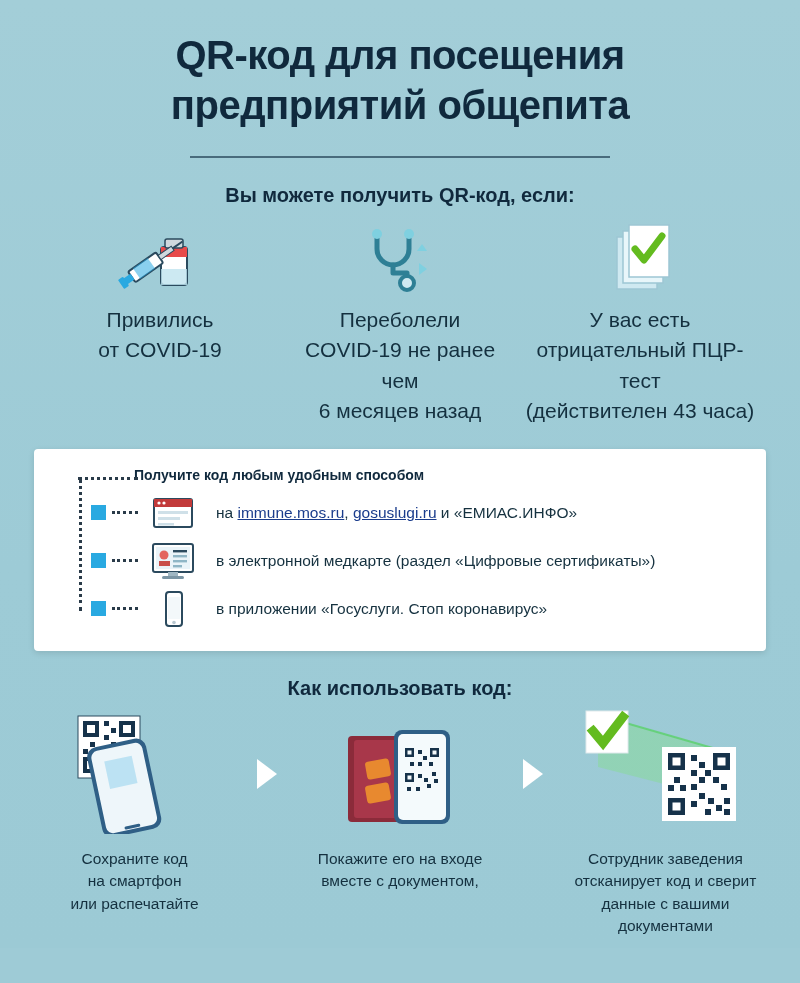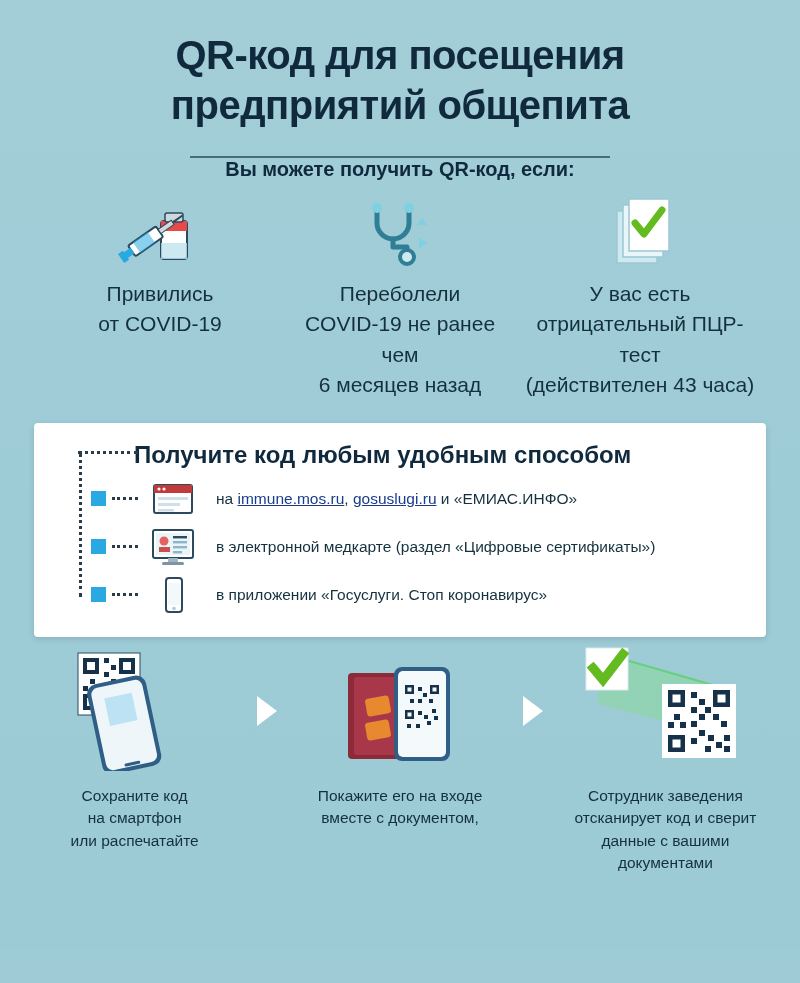--- a/index.html
+++ b/index.html
@@ -40,20 +40,21 @@
     background: #2b4a5e;
     margin: 26px auto 0 auto;
     opacity: .75;
   }
 
   .subtitle {
     text-align: center;
     font-size: 20px;
     font-weight: bold;
     color: #10293d;
+    margin-top: 26px;
   }
 
   
   .elig {
     display: flex;
     justify-content: center;
     align-items: flex-start;
     margin-top: 14px;
     padding: 0 40px;
   }
@@ -78,21 +79,21 @@
   
   .panel {
     margin: 22px 34px 0 34px;
     background: #ffffff;
     border-radius: 4px;
     box-shadow: 0 2px 6px rgba(0,0,0,.12);
     padding: 18px 20px 18px 20px;
     position: relative;
   }
   .panel-title {
-    font-size: 24px;
+    font-size: 14px;
     font-weight: bold;
     color: #10293d;
     margin-left: 80px;
     margin-bottom: 6px;
   }
   .dots-lead {
     position: absolute;
     left: 44px;
     top: 28px;
     width: 60px;
@@ -314,20 +315,21 @@
             <circle cx="24" cy="33.5" r="1.8" fill="#b9c8d1"></circle>
           </svg>
         </div>
         <div class="rtext">в приложении «Госуслуги. Стоп коронавирус»</div>
       </div>
 
 
     </div>
   </div>
 
+  <div class="howto-title">Как использовать код:</div>
 
   <div class="steps">
 
     <div class="step">
       <div class="step-icon">
         <svg width="150" height="120" viewBox="0 0 150 120">
 
           <g transform="translate(18,2)">
             <rect x="0" y="0" width="62" height="62" fill="#ffffff" stroke="#2b4a5e" stroke-width="1"></rect>
             <g fill="#16324a">

